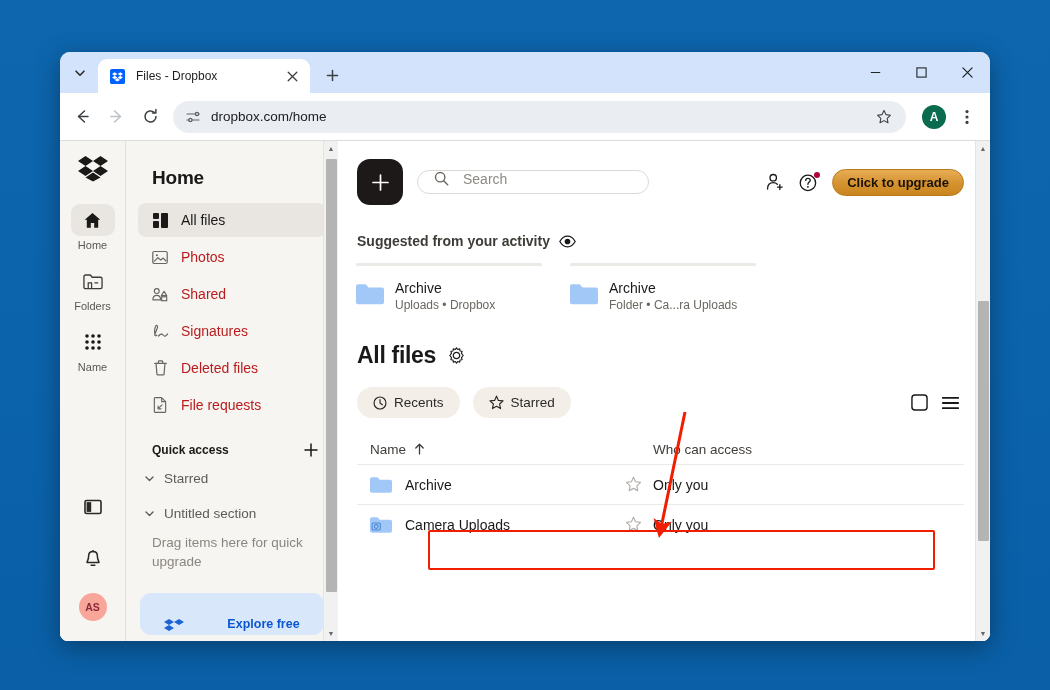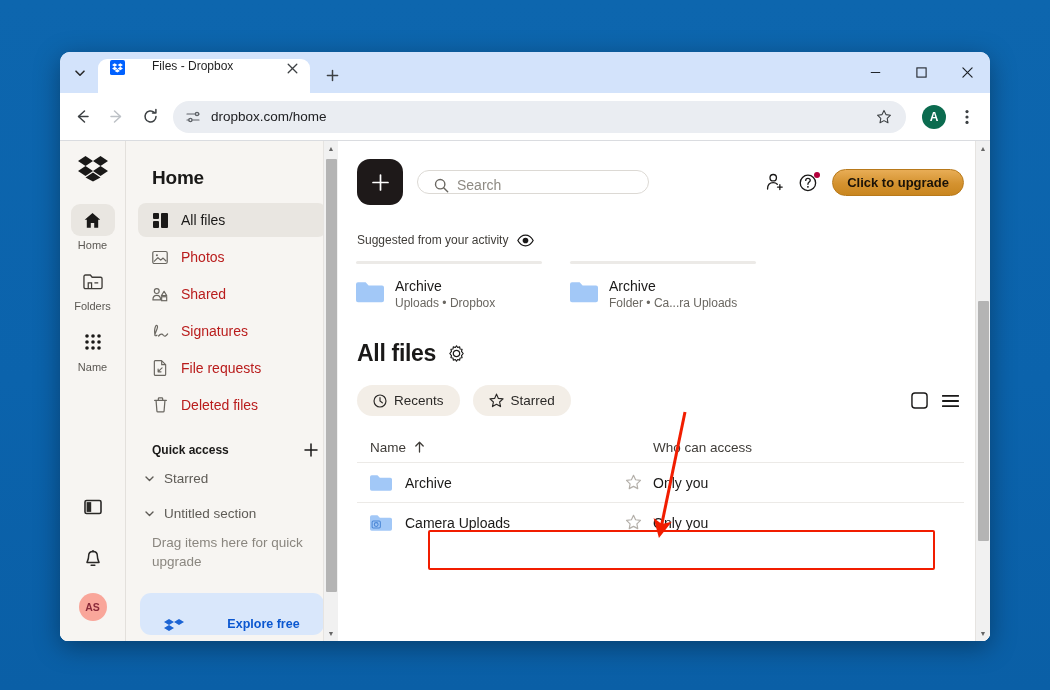--- a/index.html
+++ b/index.html
@@ -39,23 +39,23 @@
     margin-bottom: 6px; margin-right: 4px;
     border-radius: 6px;
     display: flex; align-items: center; justify-content: center;
     color: #2b2b2b;
   }
   .tab {
     height: 34px;
     width: 212px;
     background: #ffffff;
     border-radius: 9px 9px 0 0;
-    display: flex; align-items: flex-start;
+    display: flex; align-items: center;
     padding: 0 8px 0 11px;
-    gap: 27px;
+    gap: 11px;
     position: relative;
   }
   .tab-favicon {
     width: 16px; height: 16px;
     flex: none;
     display: flex; align-items: center; justify-content: center;
   }
   .tab-title {
     font-size: 12px; color: #1f1f1f;
     white-space: nowrap; overflow: hidden; text-overflow: ellipsis;
@@ -276,21 +276,21 @@
   }
   .create-btn {
     width: 46px; height: 46px; border-radius: 13px;
     background: #1e1919; color: #fff;
     display: flex; align-items: center; justify-content: center;
     flex: none;
   }
   .search-box {
     width: 232px; height: 24px;
     border: 1px solid #dcd9d4; border-radius: 21px;
-    display: flex; align-items: flex-end; gap: 8px;
+    display: flex; align-items: flex-start; gap: 14px;
     padding: 0 16px;
     flex: none;
   }
   .search-placeholder { font-size: 14px; color: #8e8a83; }
   .top-right { margin-left: auto; display: flex; align-items: center; gap: 14px; }
   .icon-btn { color: #1a1918; display: flex; align-items: center; position: relative; }
   .notif-dot {
     position: absolute; top: -1px; right: -2px;
     width: 6px; height: 6px; border-radius: 50%;
     background: #b4003c;
@@ -303,21 +303,21 @@
     padding: 0 14px;
     display: flex; align-items: center;
     font-size: 13px; font-weight: bold; color: #1a1208;
     white-space: nowrap;
   }
 
   .suggested-row {
     display: flex; align-items: center; gap: 9px;
     margin: 28px 0 0 1px;
   }
-  .suggested-label { font-size: 12px; color: #3f3c38; }
+  .suggested-label { font-size: 14px; color: #3f3c38; font-weight: bold; }
 
   .sugg-cards { display: flex; gap: 28px; margin-top: 14px; }
   .sugg-card { width: 186px; }
   .sugg-divider { height: 3px; background: #eceae7; border-radius: 2px; margin-bottom: 14px; }
   .sugg-body { display: flex; align-items: flex-start; gap: 11px; }
   .sugg-text { display: flex; flex-direction: column; gap: 2px; }
   .sugg-name { font-size: 14px; color: #1a1918; }
   .sugg-sub { font-size: 12px; color: #6a6761; }
 
   .allfiles-head {
@@ -575,38 +575,38 @@
             <svg width="17" height="15" viewBox="0 0 18 16">
                 <path d="M3 11.5 C3 11.5 2.2 5.5 3.8 2.4 C4.6 0.9 6 1.6 5.8 3.4 C5.5 6.3 3 9.6 3 11.6 C3 12.6 4.2 12.9 5.2 12" stroke="#6a6761" stroke-width="1.3" fill="none" stroke-linecap="round"></path>
                 <path d="M7 12.8 C9 10.4 11 10.4 12 12 C13 13.5 15 13.2 16.6 10.6" stroke="#6a6761" stroke-width="1.3" fill="none" stroke-linecap="round"></path>
               </svg>
           </span>
           <span>Signatures</span>
         </div>
 
         <div class="nav-item">
           <span class="ni-icon">
+            <svg width="15" height="16" viewBox="0 0 15 17">
+                <path d="M1.3 3.6 H13.7" stroke="#6a6761" stroke-width="1.3" stroke-linecap="round"></path>
+                <path d="M5.2 3.5 V1.9 A0.9 0.9 0 0 1 6.1 1 H8.9 A0.9 0.9 0 0 1 9.8 1.9 V3.5" stroke="#6a6761" stroke-width="1.3" fill="none"></path>
+                <path d="M2.8 3.8 L3.7 15 A1 1 0 0 0 4.7 15.9 H10.3 A1 1 0 0 0 11.3 15 L12.2 3.8" stroke="#6a6761" stroke-width="1.3" fill="none" stroke-linejoin="round"></path>
+              </svg>
+          </span>
+          <span>Deleted files</span>
+        </div>
+
+        <div class="nav-item">
+          <span class="ni-icon">
             <svg width="14" height="16" viewBox="0 0 14 17">
                 <path d="M1 1.6 A1 1 0 0 1 2 0.6 H8.6 L13 5 V15.4 A1 1 0 0 1 12 16.4 H2 A1 1 0 0 1 1 15.4 Z" stroke="#6a6761" stroke-width="1.25" fill="none" stroke-linejoin="round"></path>
                 <path d="M8.8 1 V5 H12.8" stroke="#6a6761" stroke-width="1.25" fill="none"></path>
                 <path d="M9.2 8.4 L5 12.4 M5 9.6 V12.6 H8.1" stroke="#6a6761" stroke-width="1.25" fill="none" stroke-linecap="round" stroke-linejoin="round"></path>
               </svg>
           </span>
           <span>File requests</span>
-        </div>
-
-        <div class="nav-item">
-          <span class="ni-icon">
-            <svg width="15" height="16" viewBox="0 0 15 17">
-                <path d="M1.3 3.6 H13.7" stroke="#6a6761" stroke-width="1.3" stroke-linecap="round"></path>
-                <path d="M5.2 3.5 V1.9 A0.9 0.9 0 0 1 6.1 1 H8.9 A0.9 0.9 0 0 1 9.8 1.9 V3.5" stroke="#6a6761" stroke-width="1.3" fill="none"></path>
-                <path d="M2.8 3.8 L3.7 15 A1 1 0 0 0 4.7 15.9 H10.3 A1 1 0 0 0 11.3 15 L12.2 3.8" stroke="#6a6761" stroke-width="1.3" fill="none" stroke-linejoin="round"></path>
-              </svg>
-          </span>
-          <span>Deleted files</span>
         </div>
 
         <div class="quick-head">
           <span class="quick-head-label">Quick access</span>
           <span class="plus-btn">
             <svg width="14" height="14" viewBox="0 0 14 14">
                 <path d="M7 1 V13 M1 7 H13" stroke="#1a1918" stroke-width="1.5" stroke-linecap="round"></path>
               </svg>
           </span>
         </div>

